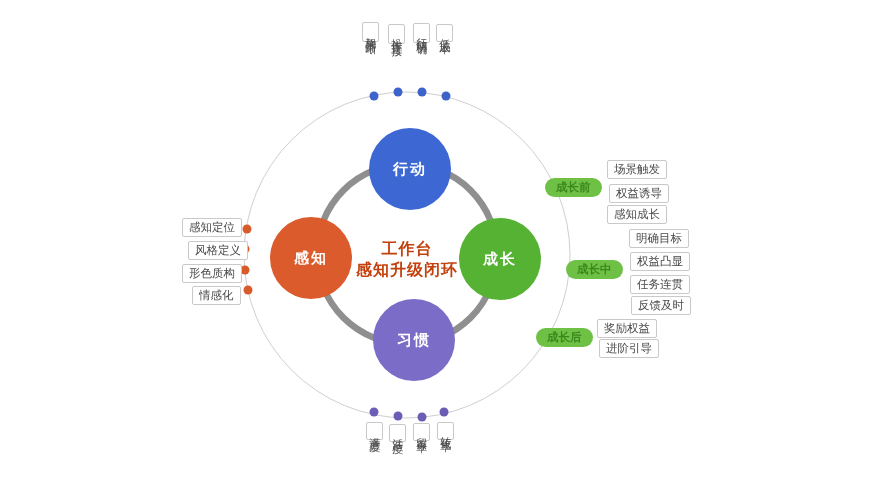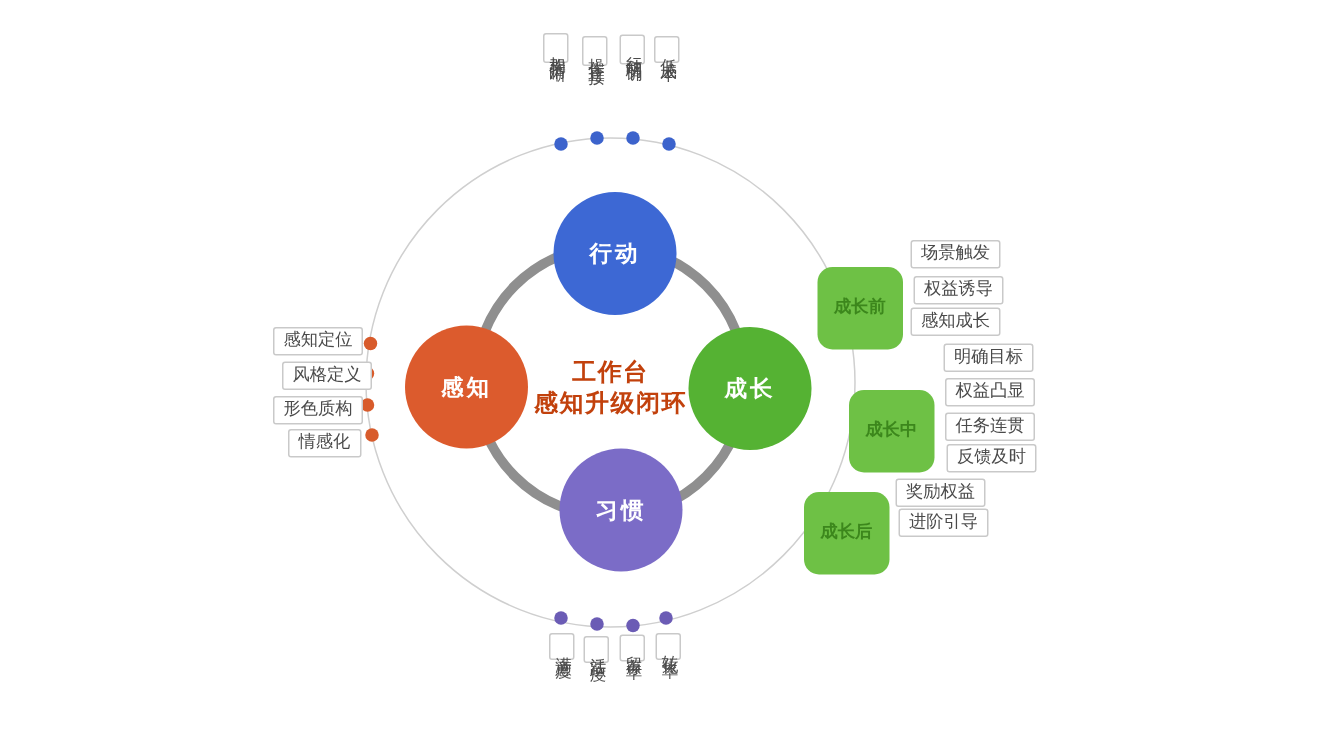--- a/index.html
+++ b/index.html
@@ -46,21 +46,21 @@
   .hbox {
     position: absolute;
     background: #ffffff; border: 1px solid #c9c9c9; border-radius: 2px;
     font-size: 11.5px; color: #4a4a4a;
     padding: 1px 6px; white-space: nowrap; line-height: 1.3;
   }
   .pill {
     position: absolute;
     background: #6ec145; color: #3c871c;
     border-radius: 10px; font-size: 11.5px; font-weight: 700;
-    padding: 20px 11px; white-space: nowrap; line-height: 1.3;
+    padding: 2px 11px; white-space: nowrap; line-height: 1.3;
   }
 </style>
 </head>
 <body>
 
 <div class="stage">
 
   <svg class="rings" width="889" height="500" viewBox="0 0 889 500">
     <circle class="outer-circle" cx="407" cy="255" r="163"></circle>
     <circle class="inner-ring" cx="407" cy="254" r="90"></circle>

